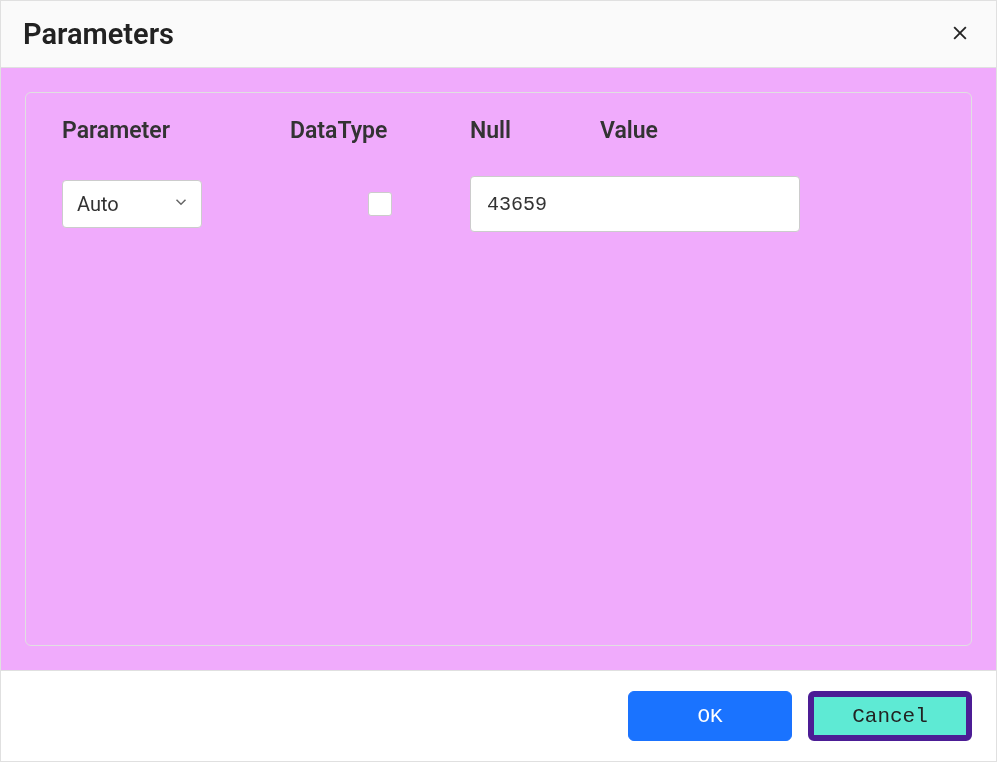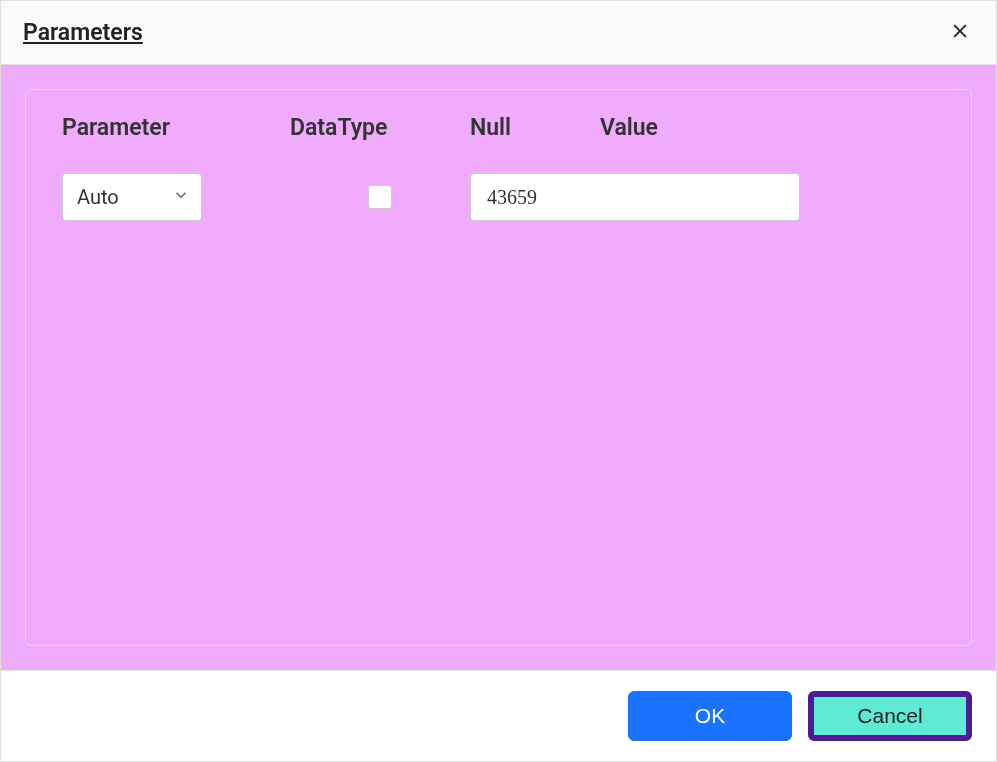--- a/index.html
+++ b/index.html
@@ -27,24 +27,23 @@
     .dialog-header {
       display: flex;
       align-items: center;
       justify-content: space-between;
       padding: 16px 22px;
       border-bottom: 1px solid #e0e0e0;
       background: #fafafa;
     }
     
     .dialog-title {
-      font-size: 23px;
+      font-size: 29px;
       font-weight: 600;
       color: #222;
-      text-decoration: underline;
     }
     
     .close-btn {
       background: none;
       border: none;
       cursor: pointer;
       padding: 4px;
       display: flex;
       align-items: center;
       justify-content: center;
@@ -134,49 +133,49 @@
       width: 24px;
       height: 24px;
       border: 1px solid #cccccc;
       border-radius: 3px;
       background: #ffffff;
       cursor: pointer;
     }
     
     .value-input {
       width: 330px;
-      height: 48px;
+      height: 56px;
       border: 1px solid #cccccc;
       border-radius: 4px;
       background: #ffffff;
       padding: 4px 16px;
       font-size: 20px;
       color: #333;
-      font-family: Liberation Serif, serif;
+      font-family: Liberation Mono, monospace;
     }
     
     .dialog-footer {
       display: flex;
       justify-content: flex-end;
       gap: 16px;
       padding: 20px 24px;
       border-top: 1px solid #e0e0e0;
       background: #ffffff;
     }
     
     .btn {
       min-width: 164px;
       height: 50px;
       border-radius: 6px;
       font-size: 21px;
       cursor: pointer;
       display: flex;
       align-items: center;
       justify-content: center;
-      font-family: Liberation Sans, sans-serif;
+      font-family: Liberation Mono, monospace;
     }
     
     .btn-primary {
       background: #1a73ff;
       border: 1px solid #1a73ff;
       color: #ffffff;
       font-weight: 500;
     }
     
     .btn-secondary {

